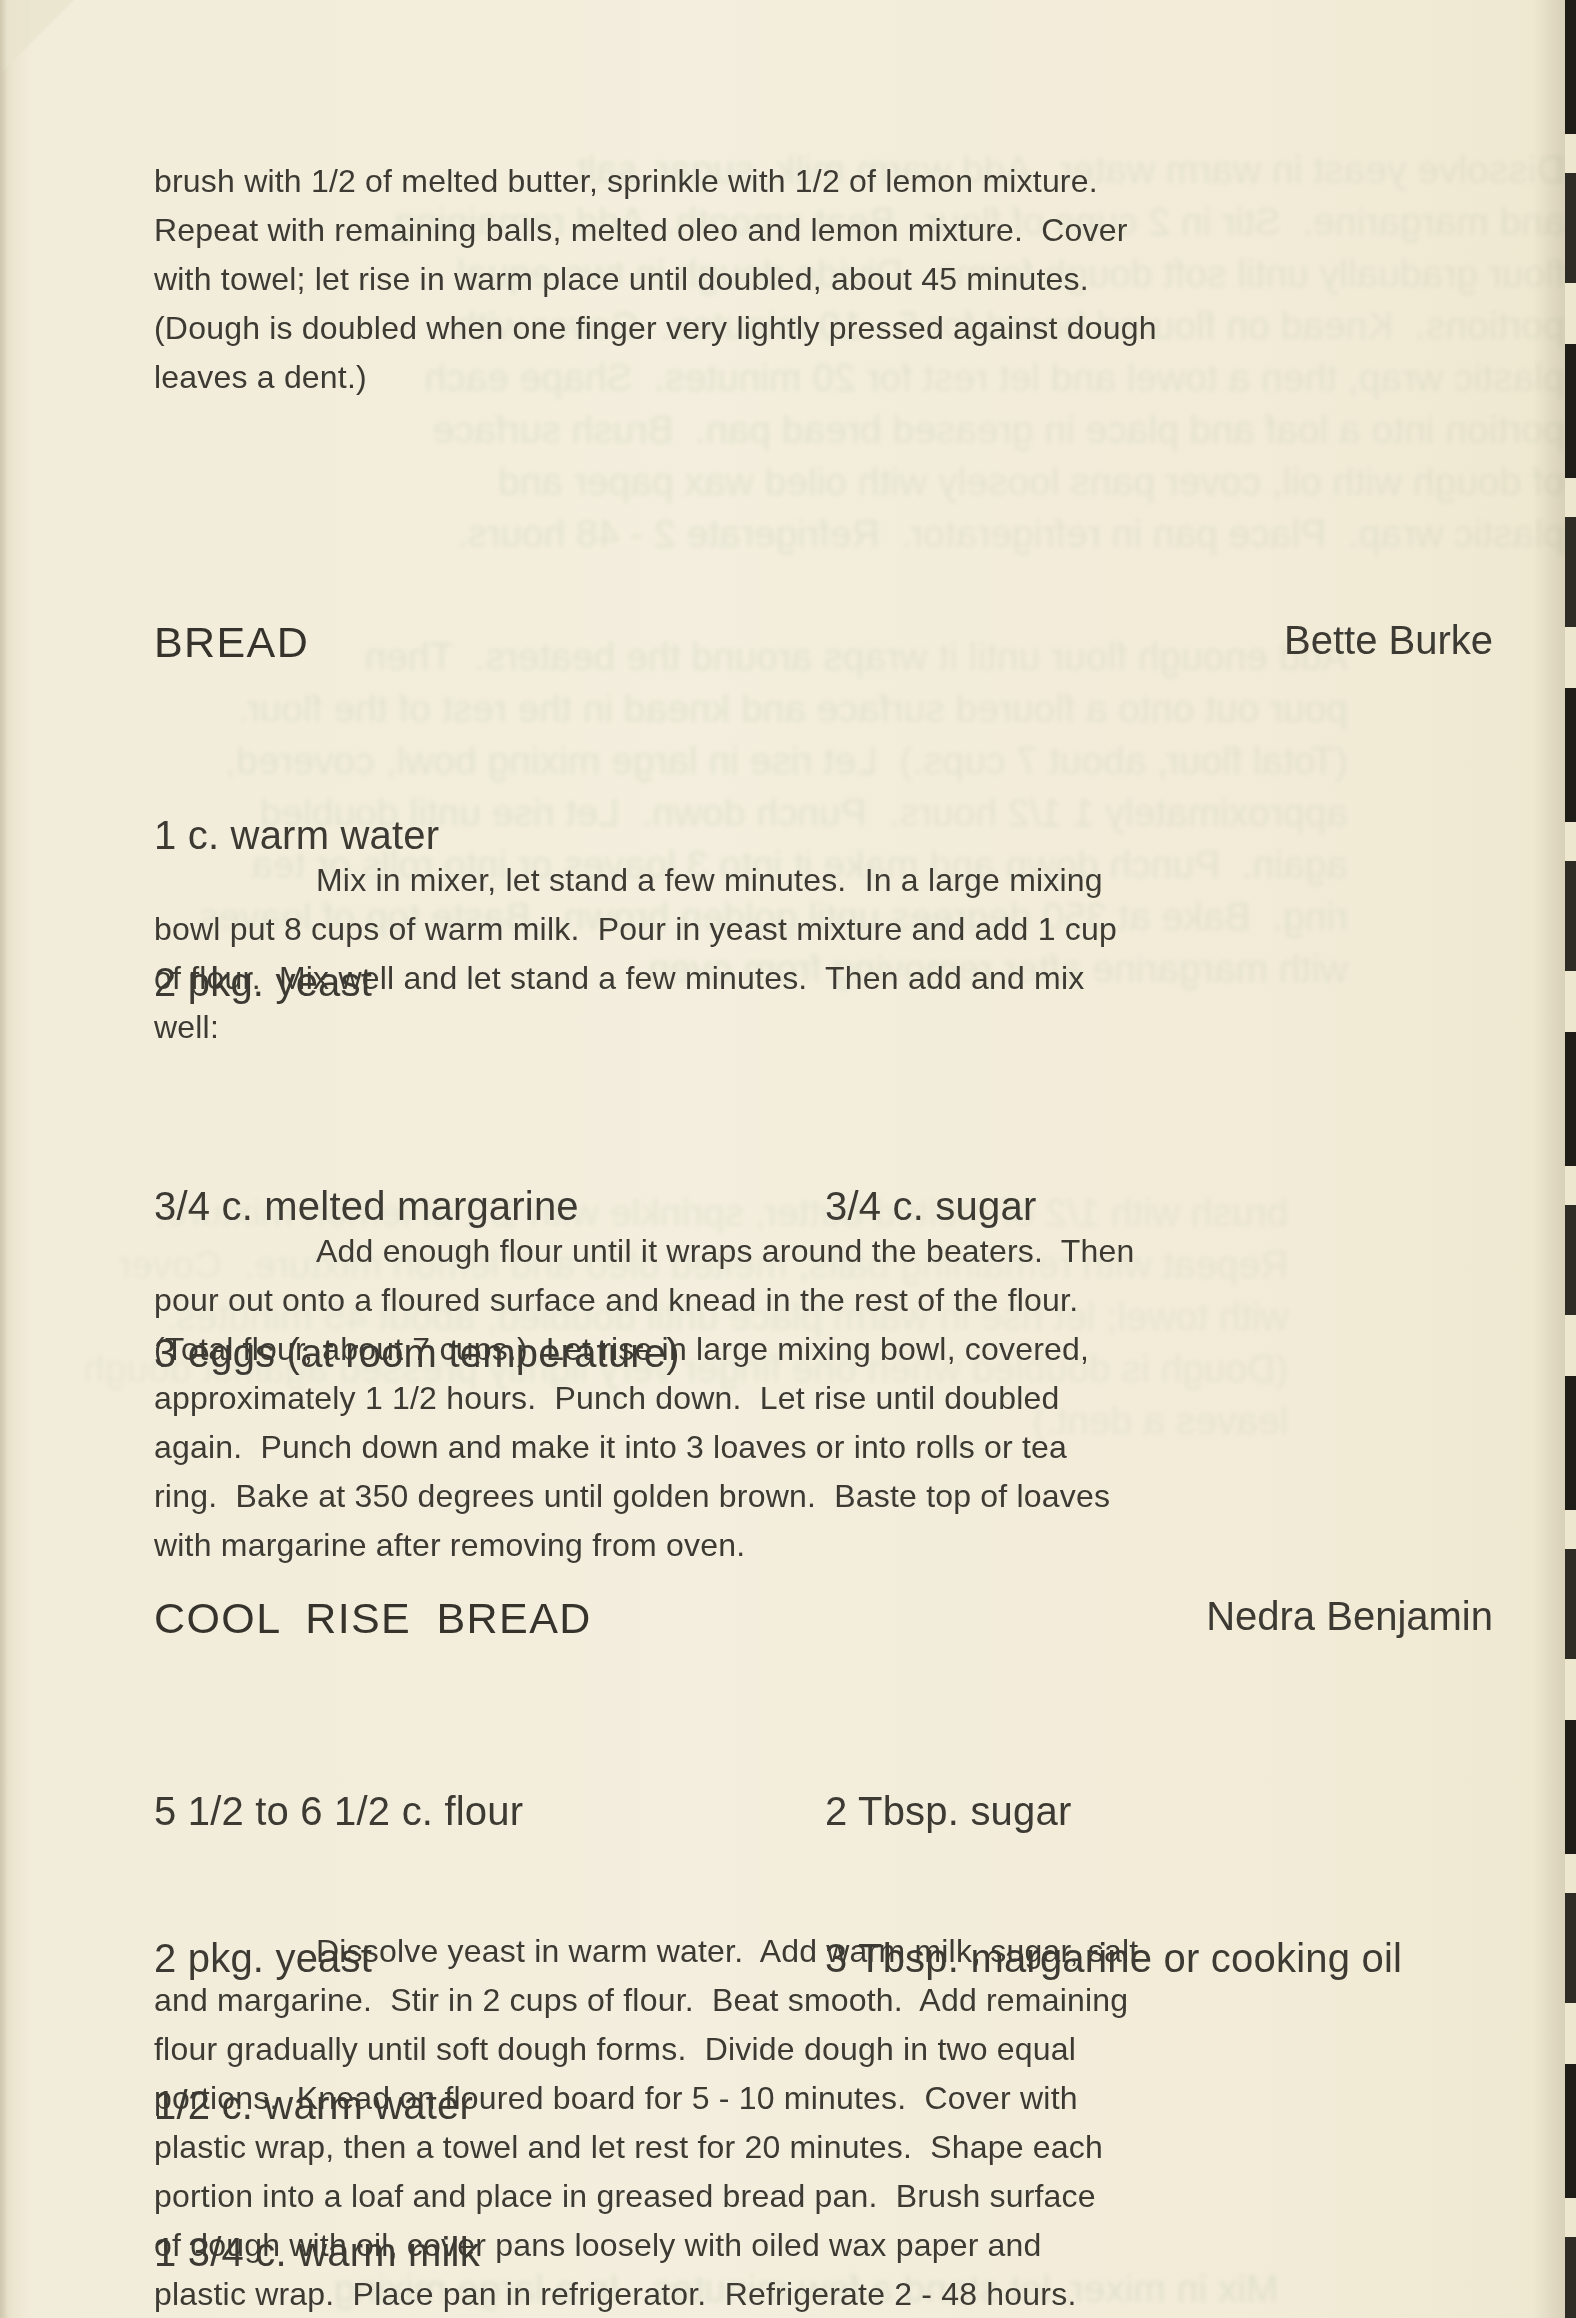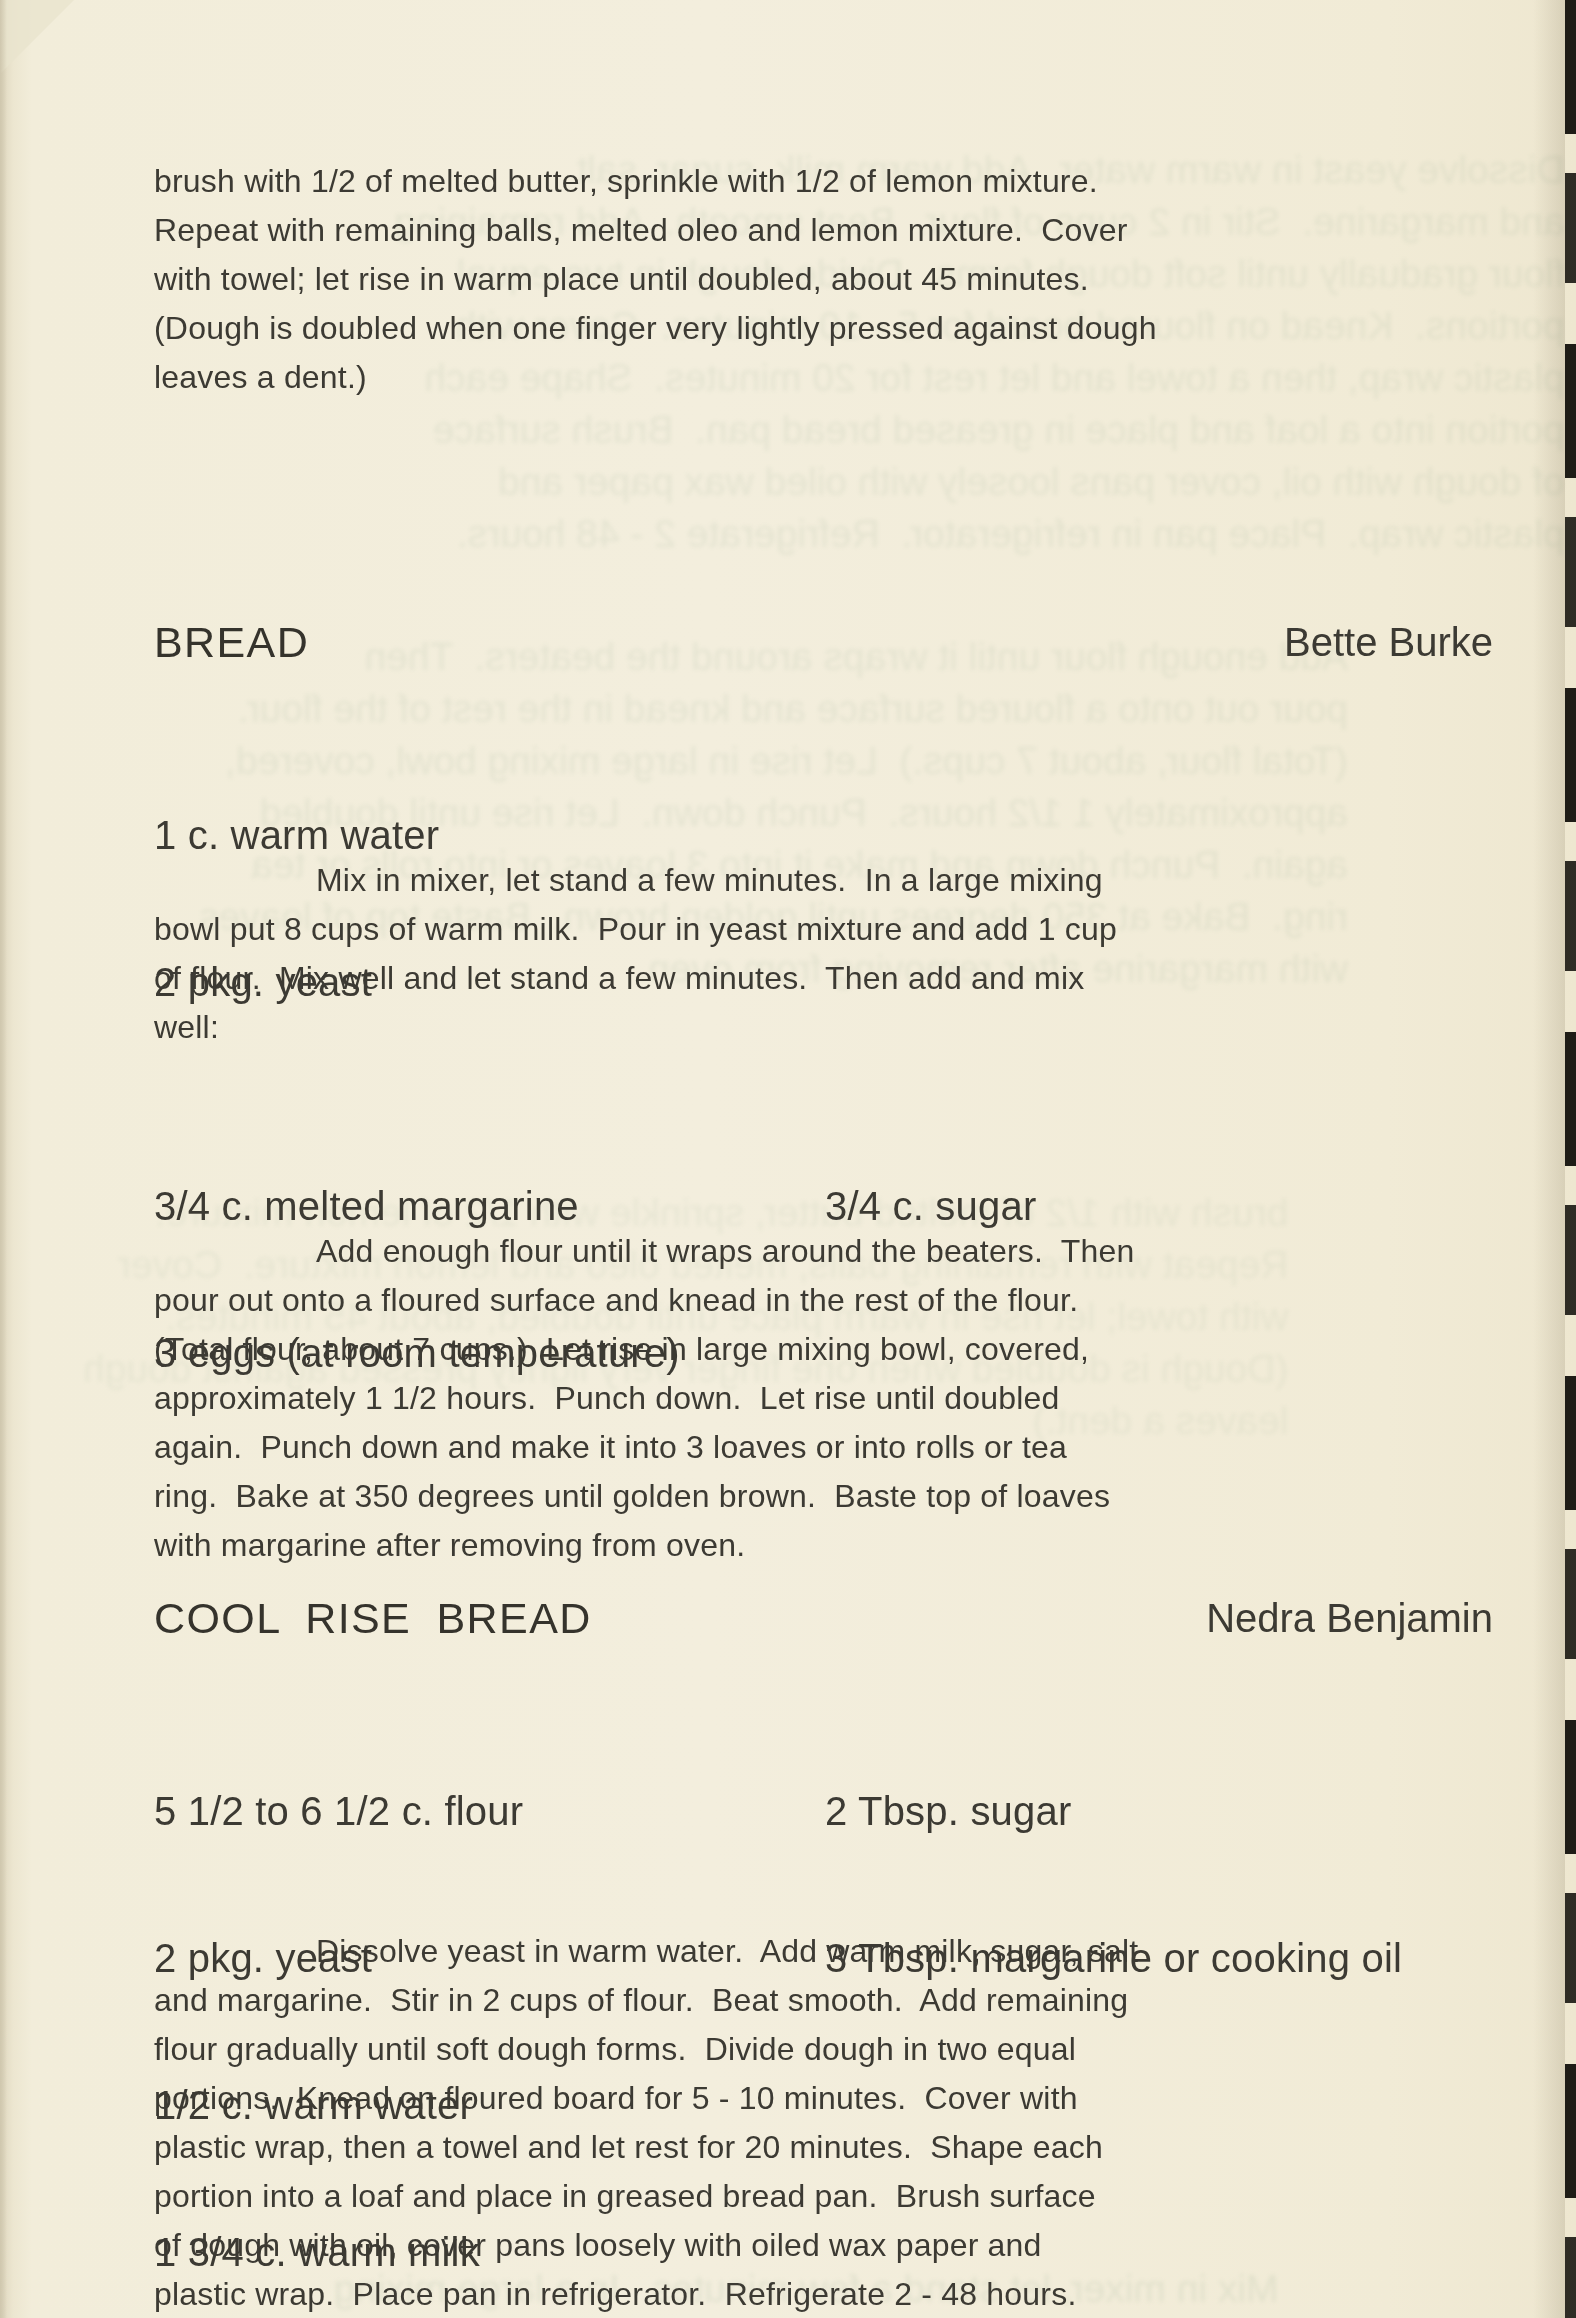--- a/index.html
+++ b/index.html
@@ -59,21 +59,21 @@
     white-space:pre;
     font-size:32px;
     line-height:49px;
     letter-spacing:0.2px;
     color:#3c3a33;
   }
   .indent { text-indent:162px; }
   .recipe-head {
     position:absolute;
     left:154px; width:1339px;
-    display:flex; justify-content:space-between; align-items:center;
+    display:flex; justify-content:space-between; align-items:flex-start;
   }
   .recipe-title {
     font-size:43px;
     letter-spacing:1.4px;
     word-spacing:12px;
     color:#35332c;
   }
   .contributor { font-size:40px; color:#3c3a33; }
   .ing { position:absolute; white-space:pre; font-size:40px; line-height:49px; letter-spacing:0.2px; }
   .ing div { height:49px; }

